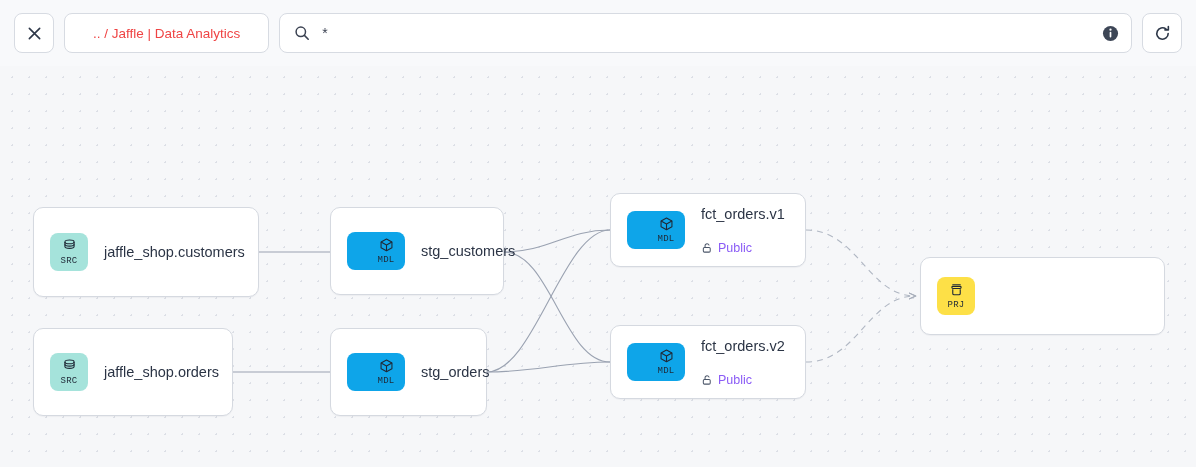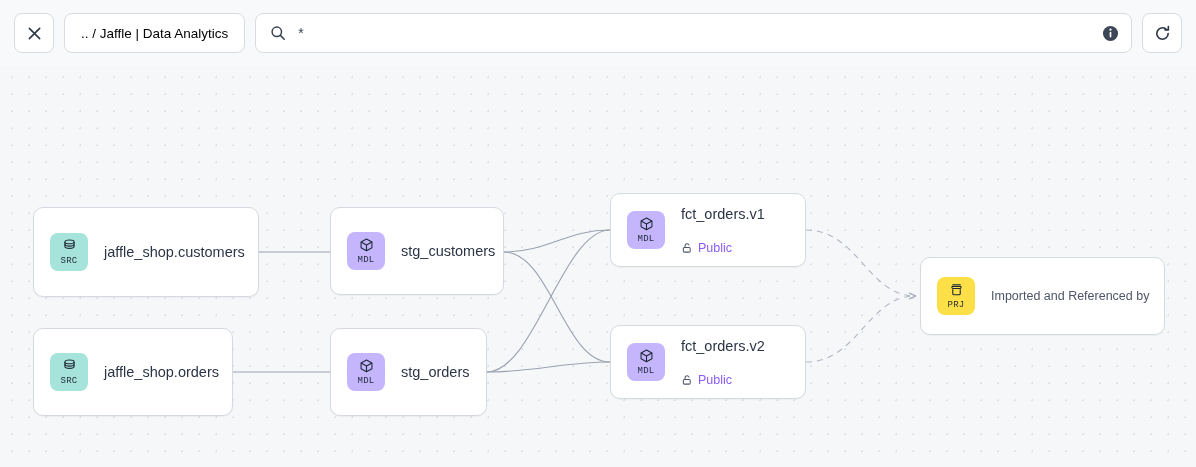--- a/index.html
+++ b/index.html
@@ -48,24 +48,24 @@
     cursor: pointer;
   }
   .breadcrumb {
     height: 40px;
     border: 1px solid #d7dbe2;
     border-radius: 8px;
     background: #ffffff;
     display: flex;
     align-items: center;
     justify-content: center;
-    padding: 0 16px;
+    padding: 0 28px;
     box-sizing: border-box;
     font-size: 13.5px;
-    color: #000000;
+    color: #ef4444;
     cursor: pointer;
     white-space: nowrap;
   }
   .searchbox {
     flex: 1;
     height: 40px;
     border: 1px solid #d7dbe2;
     border-radius: 8px;
     background: #ffffff;
     display: flex;
@@ -140,21 +140,21 @@
   .badge svg { display: block; }
   .badge-text {
     font-family: "Liberation Mono", monospace;
     font-size: 9px;
     line-height: 10px;
     letter-spacing: 0.2px;
     color: #1f2937;
     margin-top: 1px;
   }
   .badge-src { background: #a5e3db; }
-  .badge-mdl { background: #c4b5fd; }
+  .badge-mdl { background: #0ea5e9; padding-left: 20px; }
   .badge-prj { background: #fde047; }
 
   .node-labels {
     display: flex;
     flex-direction: column;
     justify-content: center;
     gap: 16px;
   }
   .node-title {
     font-size: 14.5px;
@@ -335,18 +335,17 @@
         <div class="node" style="left: 920px; top: 191px; width: 245px; height: 78px;">
           <div class="badge badge-prj">
             <svg viewBox="0 0 20 20" width="17" height="17">
               <path d="M5.6 3.2 H14.4" stroke="#1f2937" stroke-width="1.4" stroke-linecap="round"></path>
               <rect x="4.6" y="5.1" width="10.8" height="2.6" rx="1.1" fill="none" stroke="#1f2937" stroke-width="1.3"></rect>
               <path d="M5.6 8.4 V13.4 C5.6 14.3 6.3 15 7.2 15 H12.8 C13.7 15 14.4 14.3 14.4 13.4 V8.4" fill="none" stroke="#1f2937" stroke-width="1.3" stroke-linejoin="round"></path>
             </svg>
             <div class="badge-text">PRJ</div>
           </div>
           <div class="node-labels">
-            <div class="node-kicker">Imported and Referenced by</div>
           </div>
         </div>
       </div>
   </div>
 </div>
 
 </body></html>

